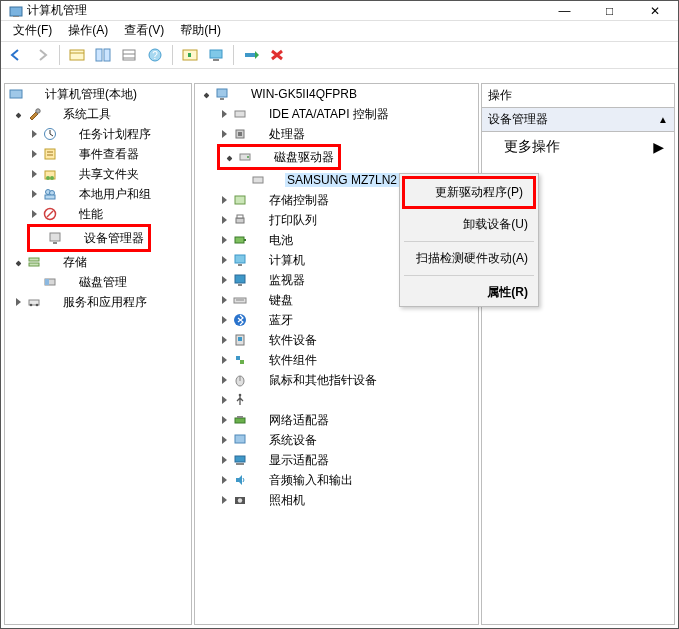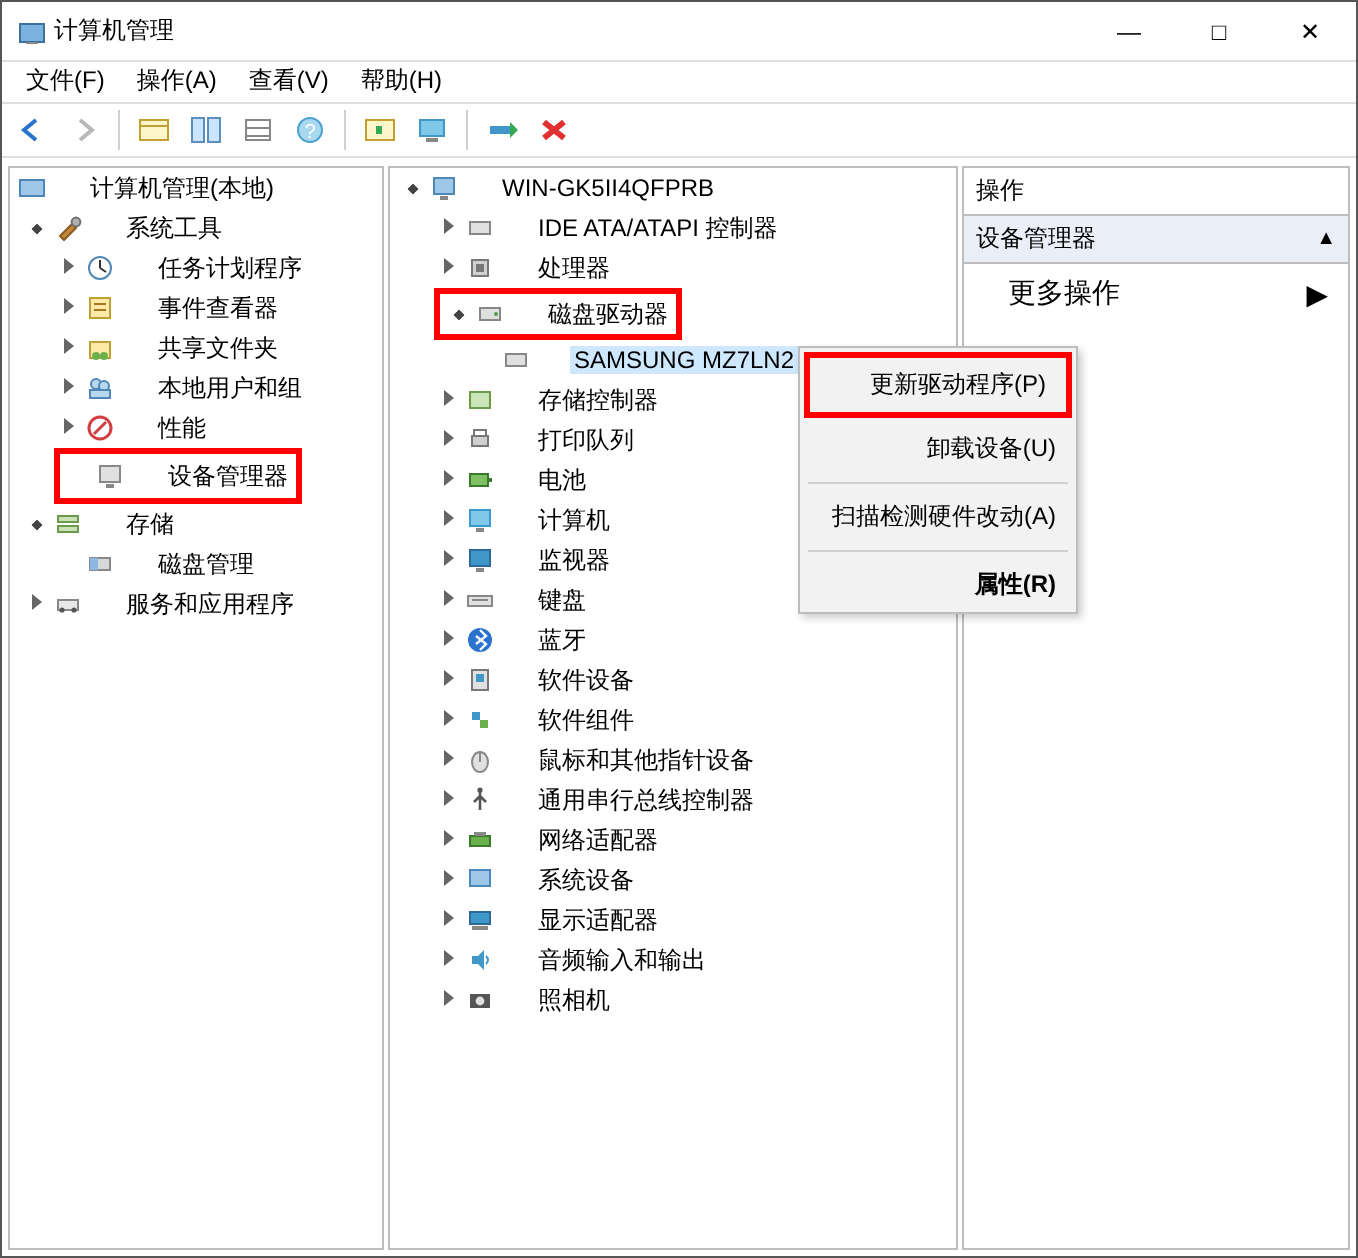--- a/index.html
+++ b/index.html
@@ -1,20 +1,20 @@
 <!DOCTYPE html>
 <html><head>
 <meta charset="utf-8">
 <style>
   * { box-sizing: border-box; font-family: "Microsoft YaHei", "Segoe UI", sans-serif; }
   body { margin: 0; width: 679px; height: 629px; background: #fff; overflow: hidden; }
   .window-border { width: 679px; height: 629px; border: 1px solid #555; position: relative; background: #fff; }
 
   
-  .titlebar { height: 30px; display: flex; align-items: center; padding: 0 0 0 8px; font-size: 12px; border-bottom: 1px solid #e0e0e0; }
+  .titlebar { height: 20px; display: flex; align-items: center; padding: 0 0 0 8px; font-size: 12px; border-bottom: 1px solid #e0e0e0; }
   .titlebar .spacer { flex: 1; }
   .winbtn { width: 45px; height: 30px; display: flex; align-items: center; justify-content: center; cursor: default; }
   .winbtn.close { width: 46px; }
 
   
   .menubar { height: 20px; display: flex; align-items: flex-end; padding: 0 4px; font-size: 12px; }
   .menubar span { padding: 2px 8px; }
 
   
   .toolbar { height: 28px; border-top: 1px solid #e0e0e0; border-bottom: 1px solid #e0e0e0; display: flex; align-items: center; padding: 0 4px; gap: 4px; }
@@ -446,21 +446,20 @@
         </div>
 
       <div class="trow" style="padding-left:22px">
           <span class="exp"><span class="exp-glyph closed"></span></span>
           <span class="ic">
             <svg width="14" height="14">
               <path d="M7 2 L7 12 M7 5 L4 8 M7 5 L10 8" fill="none" stroke="#555" stroke-width="1.3"></path>
               <circle cx="7" cy="2" r="1.3" fill="#555"></circle>
             </svg>
           </span>
-          <span class="lbl">通用串行总线控制器</span>
         </div>
 
       <div class="trow" style="padding-left:22px">
           <span class="exp"><span class="exp-glyph closed"></span></span>
           <span class="ic">
             <svg width="14" height="14">
               <rect x="2" y="5" width="10" height="5" fill="#6ab04c" stroke="#3a7a2a"></rect>
               <rect x="4" y="3" width="6" height="2" fill="#888"></rect>
             </svg>
           </span>

